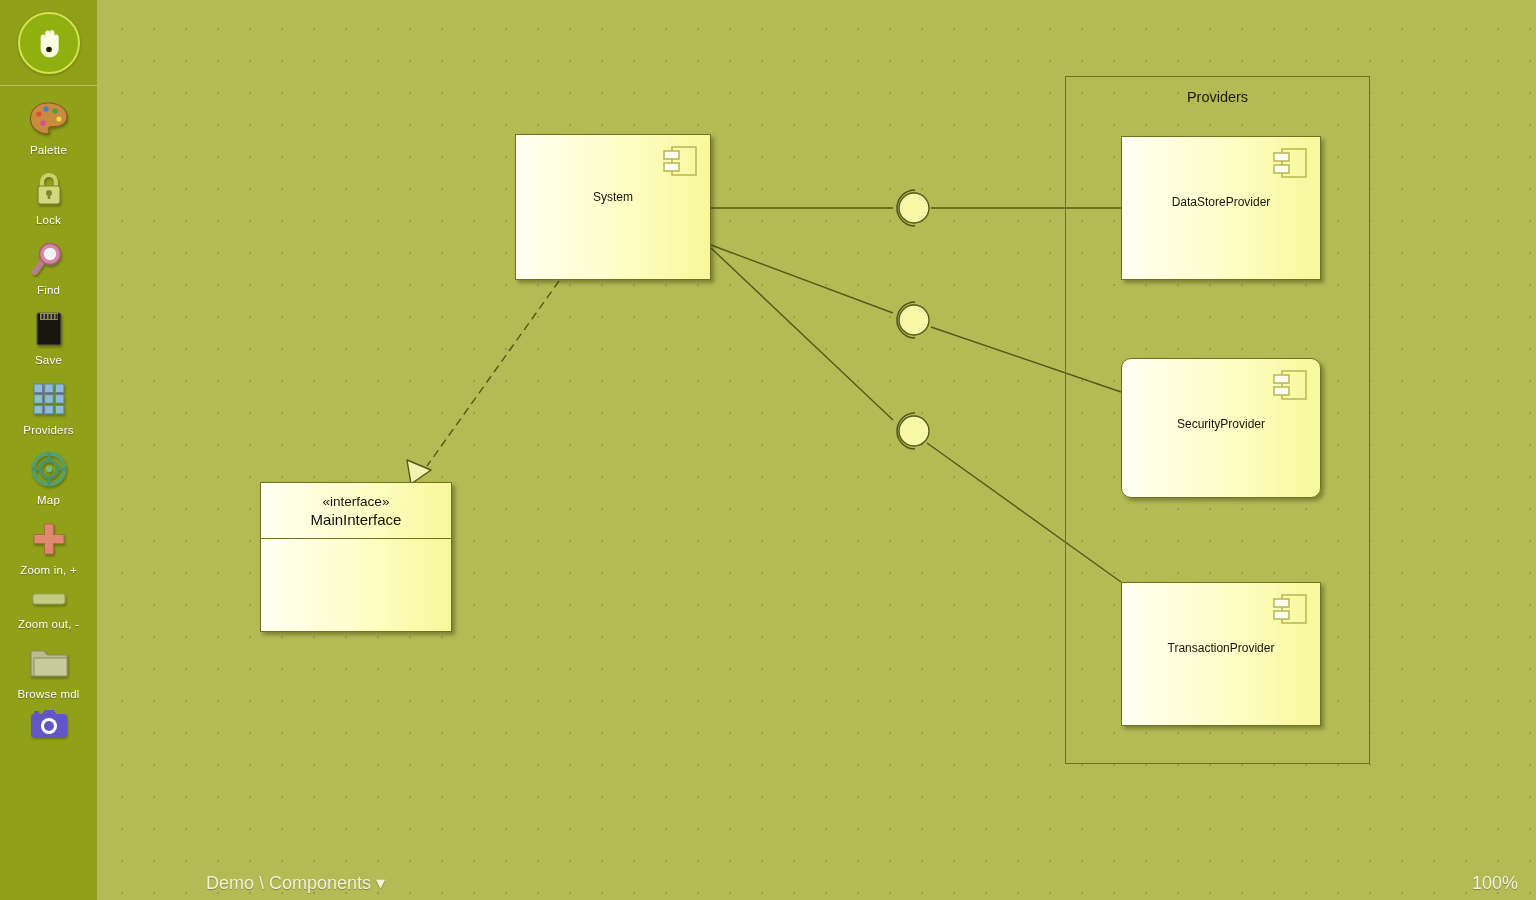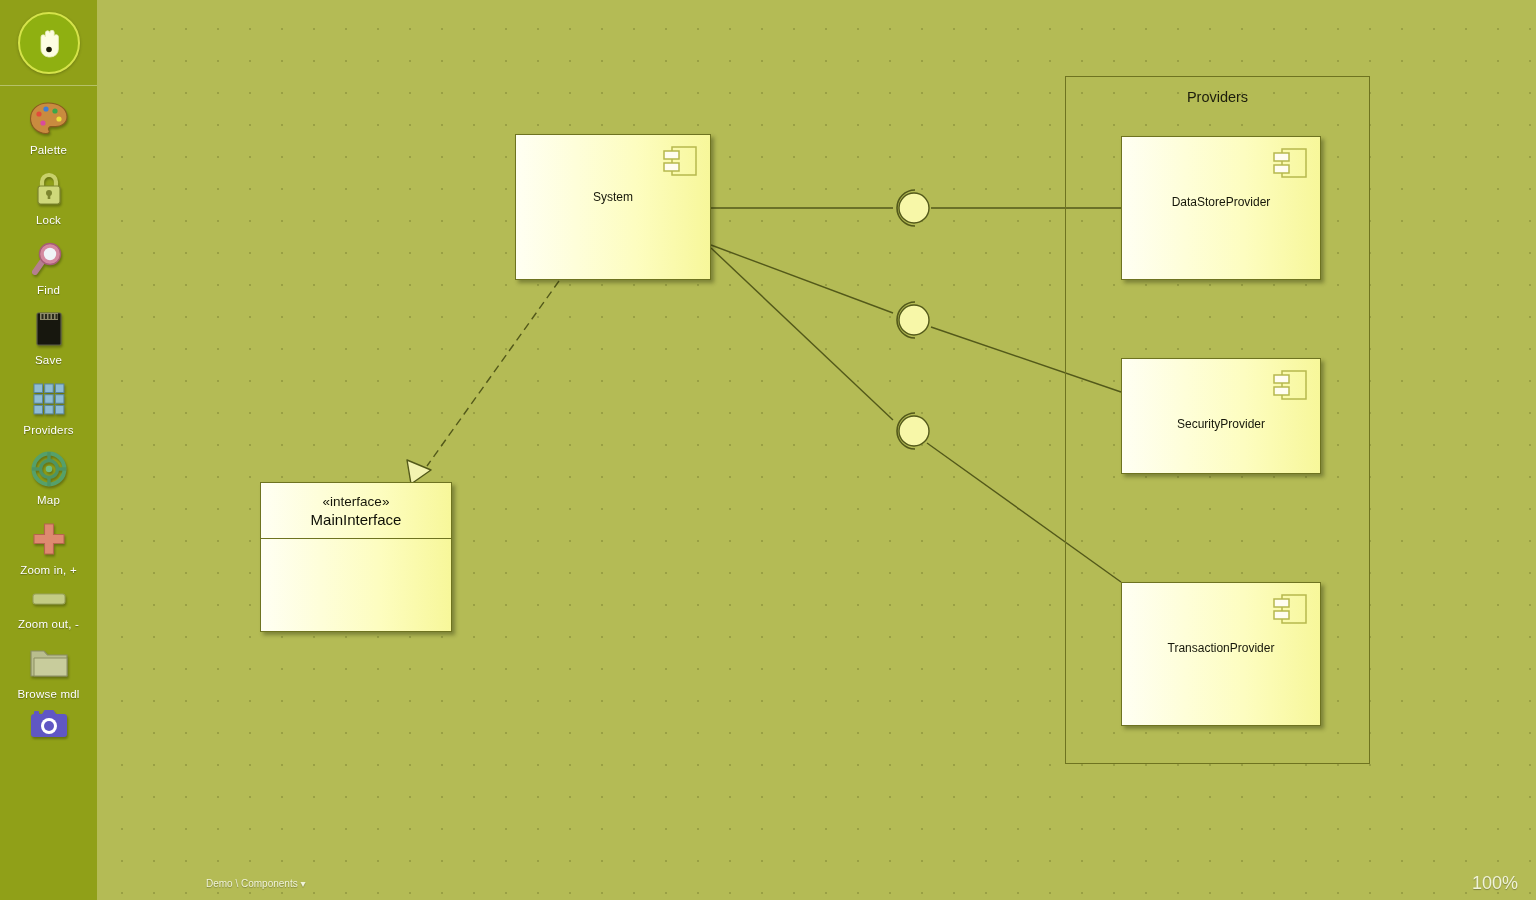--- a/index.html
+++ b/index.html
@@ -97,21 +97,21 @@
   #node-interface .iface-head {
     position: absolute; left: 0; right: 0; top: 0; height: 56px;
     border-bottom: 1.2px solid #6e7320;
     display: flex; flex-direction: column; align-items: center;
     justify-content: center;
   }
   .iface-stereo { font-size: 13.5px; color: #16170a; line-height: 17px; }
   .iface-name { font-size: 15px; color: #0e0f05; line-height: 19px; }
 
   #node-datastore   { left: 1024px; top: 136px; width: 200px; height: 144px; padding-left: 8px; }
-  #node-security    { left: 1024px; top: 358px; width: 200px; height: 116px; }
+  #node-security    { left: 1024px; top: 358px; width: 200px; height: 140px; border-radius: 10px; }
   #node-transaction { left: 1024px; top: 582px; width: 200px; height: 144px; }
   .provider .node-title { top: 58px; }
   .provider .comp-glyph { right: 12px; top: 10px; }
 
   
   #package-providers {
     position: absolute;
     left: 968px; top: 76px; width: 305px; height: 688px;
     border: 1.2px solid #6e7320;
     background: transparent;
@@ -123,21 +123,21 @@
 
   
   #statusbar {
     position: absolute; left: 97px; right: 0; bottom: 0;
     height: 34px;
     display: flex; align-items: center;
     padding: 0 18px 0 12px;
     pointer-events: none;
   }
   #breadcrumb {
-    font-size: 10px; color: #f0f3d8;
+    font-size: 18px; color: #f0f3d8;
     text-shadow: 0 1px 1px rgba(0,0,0,0.3);
     pointer-events: auto; cursor: pointer;
   }
   #zoom-level {
     margin-left: auto;
     font-size: 18px; color: #f0f3d8;
     text-shadow: 0 1px 1px rgba(0,0,0,0.3);
     pointer-events: auto;
   }
 </style>

